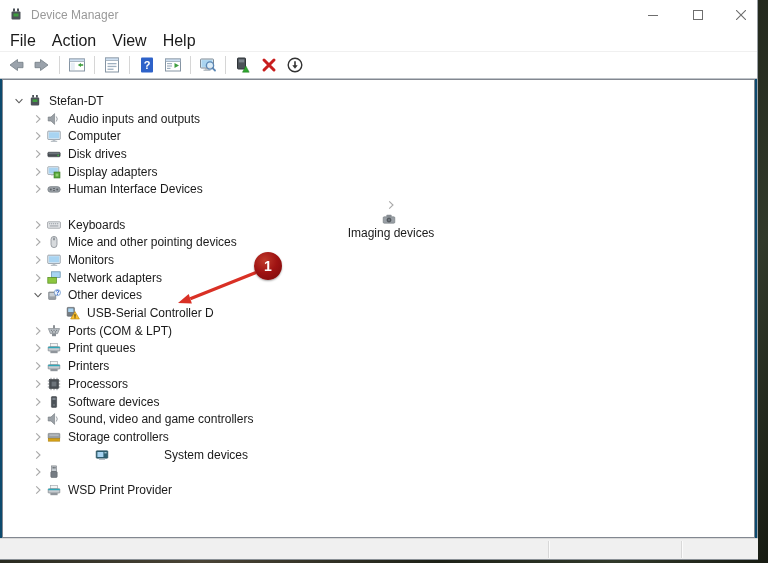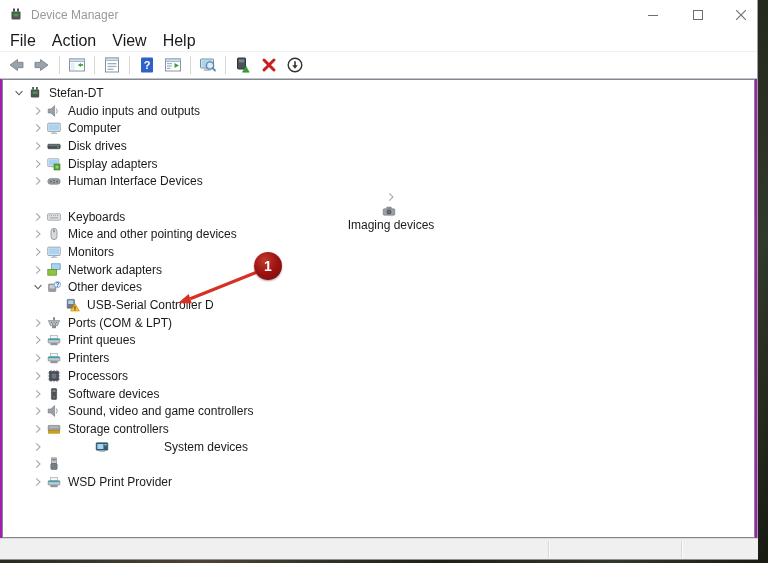--- a/index.html
+++ b/index.html
@@ -2,21 +2,21 @@
 <html><head>
 <meta charset="utf-8">
 <style>
   * { margin:0; padding:0; box-sizing:border-box; }
   html,body { width:768px; height:563px; overflow:hidden;
     font-family:"Liberation Sans", sans-serif; }
   body { position:relative;
     background:linear-gradient(115deg,#3c4030 0%,#23261c 22%,#4a4436 45%,#1d2117 68%,#31392a 85%,#171b12 100%); }
 
   .window { position:absolute; left:0; top:0; width:758px; height:560px;
-    background:#a21caf; border-right:1px solid #9aa0a6; border-bottom:1px solid #8a9096; }
+    background:#0c4a6e; border-right:1px solid #9aa0a6; border-bottom:1px solid #8a9096; }
 
   
   .titlebar { position:absolute; left:0; top:0; width:100%; height:30px;
     background:#fff; display:flex; align-items:center; padding-left:8px; overflow:hidden; }
   .titlebar .app-icon { width:16px; height:16px; margin-right:7px; flex:0 0 auto; }
   .title-text { font-size:12px; color:#999; }
   .win-ctrl { position:absolute; top:0; width:45px; height:30px;
     display:flex; align-items:center; justify-content:center; }
 
   
@@ -195,21 +195,21 @@
             <circle cx="9" cy="9" r="6.8" fill="none" stroke="#333" stroke-width="1.4"></circle>
             <line x1="9" y1="5.2" x2="9" y2="10" stroke="#333" stroke-width="1.6"></line>
             <polygon points="6.3,9.3 11.7,9.3 9,12.8" fill="#333"></polygon>
           </svg>
         </span>
       </span>
     </div>
 
   <div class="content">
     <div class="tree" id="tree">
-        <div class="tree-row" style="padding-left: 6px;">
+        <div class="tree-row" style="padding-left: 6px; margin-top: 8px;">
           <span class="chev">
             <svg viewBox="0 0 14 14" width="14" height="14">
               <path d="M3.6 5.2 L7 8.8 L10.4 5.2" fill="none" stroke="#5a5a5a" stroke-width="1.1"></path>
             </svg>
           </span>
           <span class="ticon">
             <svg viewBox="0 0 14 14" width="14" height="14">
               <rect x="4.2" y="1" width="1.8" height="2.6" fill="#4c5258"></rect>
               <rect x="8" y="1" width="1.8" height="2.6" fill="#4c5258"></rect>
               <rect x="2.8" y="3.6" width="8.4" height="7.8" rx="0.8" fill="#4c5258"></rect>

